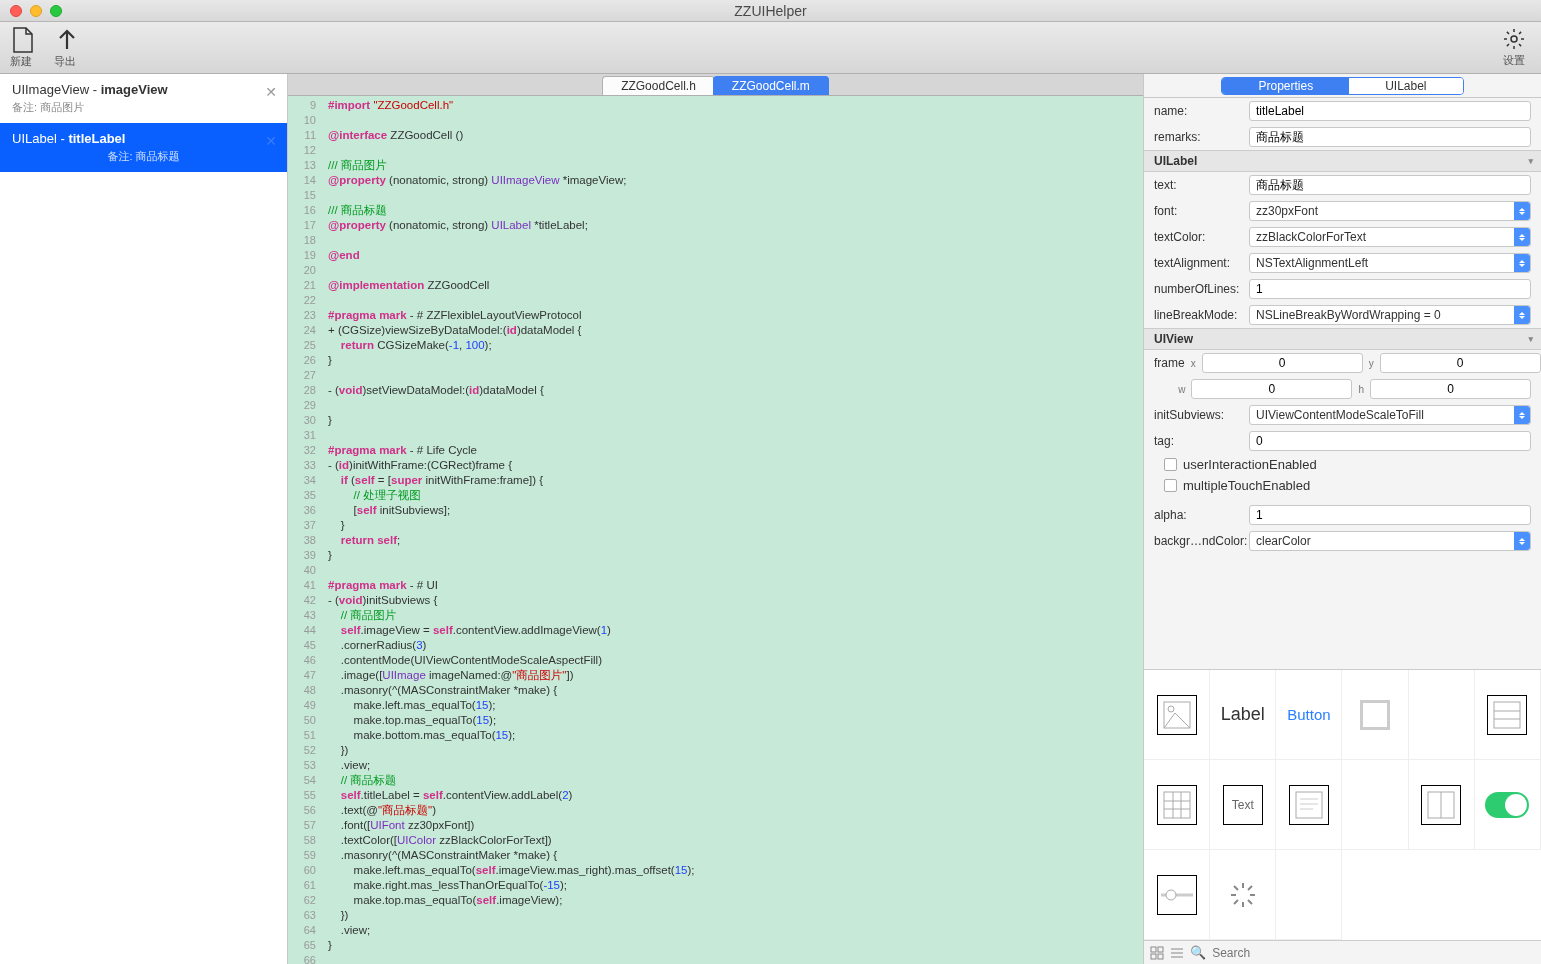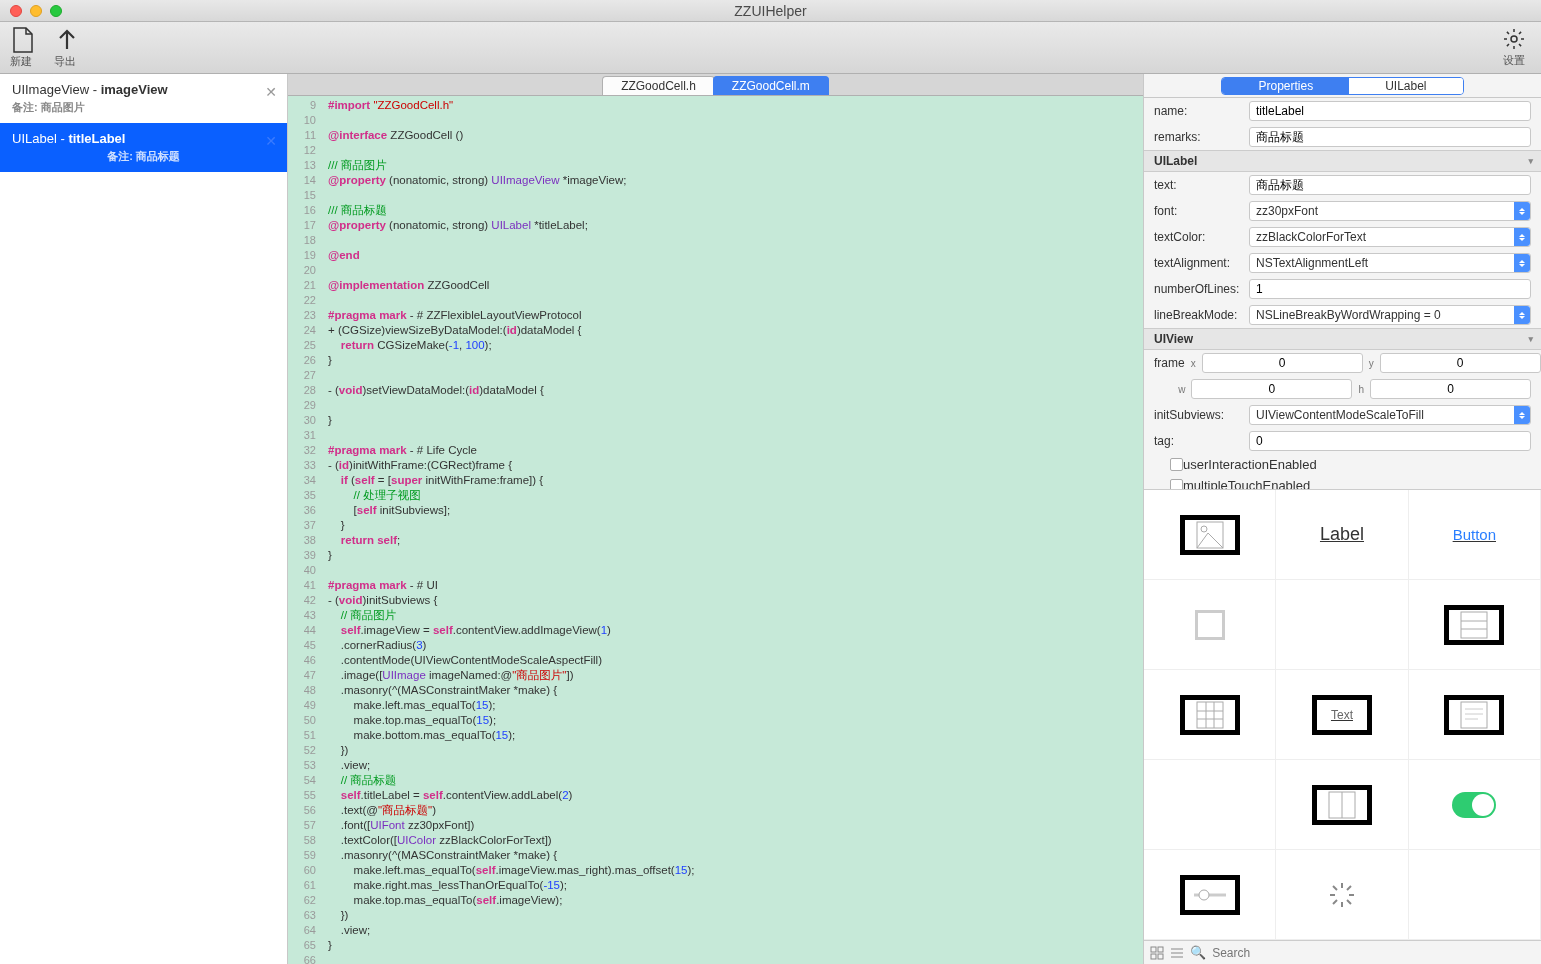--- a/index.html
+++ b/index.html
@@ -13,21 +13,21 @@
 .win-title{position:absolute;left:50%;transform:translateX(-50%);font-size:14px;color:#4a4a4a;}
 .toolbar{height:52px;background:linear-gradient(#eaeaea,#d6d6d6);border-bottom:1px solid #b0b0b0;display:flex;align-items:center;padding:0 10px;position:relative;}
 .tool-btn{display:flex;flex-direction:column;align-items:flex-start;margin-right:18px;cursor:pointer;}
 .tool-ico{width:26px;height:26px;display:flex;align-items:center;justify-content:center;}
 .tool-lbl{font-size:11px;color:#555;margin-top:1px;}
 .tool-right{position:absolute;right:14px;top:4px;display:flex;flex-direction:column;align-items:center;}
 .main{display:flex;height:890px;}
 .sidebar{width:288px;background:#fff;border-right:1px solid #c8c8c8;}
 .sb-item{padding:8px 12px;border-bottom:0;cursor:pointer;position:relative;}
 .sb-title{font-size:13px;}
-.sb-sub{font-size:11px;color:#888;margin-top:3px;font-weight:bold;}
+.sb-sub{font-size:11px;color:#888;margin-top:3px;}
 .sb-item.sel{background:#0a60ff;}
 .sb-item.sel .sb-title,.sb-item.sel .sb-sub{color:#fff;}
 .sb-item.sel .sb-sub{color:#cfe0ff;text-align:center;}
 .sb-x{position:absolute;right:10px;top:10px;color:#999;font-size:14px;}
 .sb-item.sel .sb-x{color:#3a7bff;}
 .editor{flex:1;display:flex;flex-direction:column;background:#c6e9d8;}
 .tabs{height:22px;background:#d6d6d6;display:flex;align-items:flex-end;justify-content:center;border-bottom:1px solid #b0b0b0;}
 .tab{padding:2px 18px;font-size:12px;background:#fcfcfc;border:1px solid #b0b0b0;border-bottom:none;margin:0 -1px;cursor:pointer;border-radius:4px 4px 0 0;}
 .tab.active{background:#3e7ff1;color:#fff;border-color:#3e7ff1;}
 .code-area{flex:1;display:flex;overflow:hidden;background:#c6e9d8;}
@@ -53,25 +53,25 @@
 .prop-ctrl{flex:1;}
 .tinput{width:100%;border:1px solid #c8c8c8;border-radius:3px;padding:2px 6px;font-size:12px;background:#fff;}
 .tselect{width:100%;border:1px solid #c8c8c8;border-radius:3px;padding:2px 6px;font-size:12px;background:#fff;position:relative;}
 .sel-arrow{position:absolute;right:0;top:0;bottom:0;width:16px;background:#4a90ff;border-radius:0 3px 3px 0;display:flex;flex-direction:column;align-items:center;justify-content:center;}
 .sel-arrow::before{content:"";border:3px solid transparent;border-bottom-color:#fff;margin-bottom:1px;}
 .sel-arrow::after{content:"";border:3px solid transparent;border-top-color:#fff;}
 .frame-row{display:flex;align-items:center;padding:3px 10px;gap:6px;}
 .frame-lbl{width:95px;font-size:12px;}
 .mini-lbl{font-size:10px;color:#777;width:10px;text-align:center;}
 .mini-in{flex:1;border:1px solid #c8c8c8;border-radius:3px;padding:2px;font-size:12px;text-align:center;background:#fff;}
-.chk-row{display:flex;align-items:center;padding:3px 26px;gap:0;}
+.chk-row{display:flex;align-items:center;padding:3px 20px;gap:6px;}
 .chk{width:13px;height:13px;border:1px solid #aaa;border-radius:2px;background:#fff;}
-.palette{display:grid;grid-template-columns:repeat(3,1fr);gap:0;background:#fff;border-top:1px solid #ccc;text-decoration:underline;}
+.palette{display:grid;grid-template-columns:repeat(6,1fr);gap:0;background:#fff;border-top:1px solid #ccc;}
 .pal-cell{height:90px;display:flex;align-items:center;justify-content:center;border-right:1px solid #eee;border-bottom:1px solid #eee;cursor:pointer;}
-.pal-ico{width:60px;height:40px;border:5px solid #000000;background:#fff;display:flex;align-items:center;justify-content:center;font-size:13px;color:#666;}
+.pal-ico{width:40px;height:40px;border:1px solid #000000;background:#fff;display:flex;align-items:center;justify-content:center;font-size:13px;color:#666;}
 .searchbar{height:24px;border-top:1px solid #ccc;display:flex;align-items:center;padding:0 6px;background:#f4f4f4;gap:6px;}
 .grid-ico{width:14px;height:14px;display:inline-block;}
 .search-input{flex:1;border:none;background:transparent;font-size:12px;outline:none;color:#888;}
 .mag{color:#999;}
 svg{display:block;}
 </style>
 </head>
 <body>
 
 <div class="titlebar">

